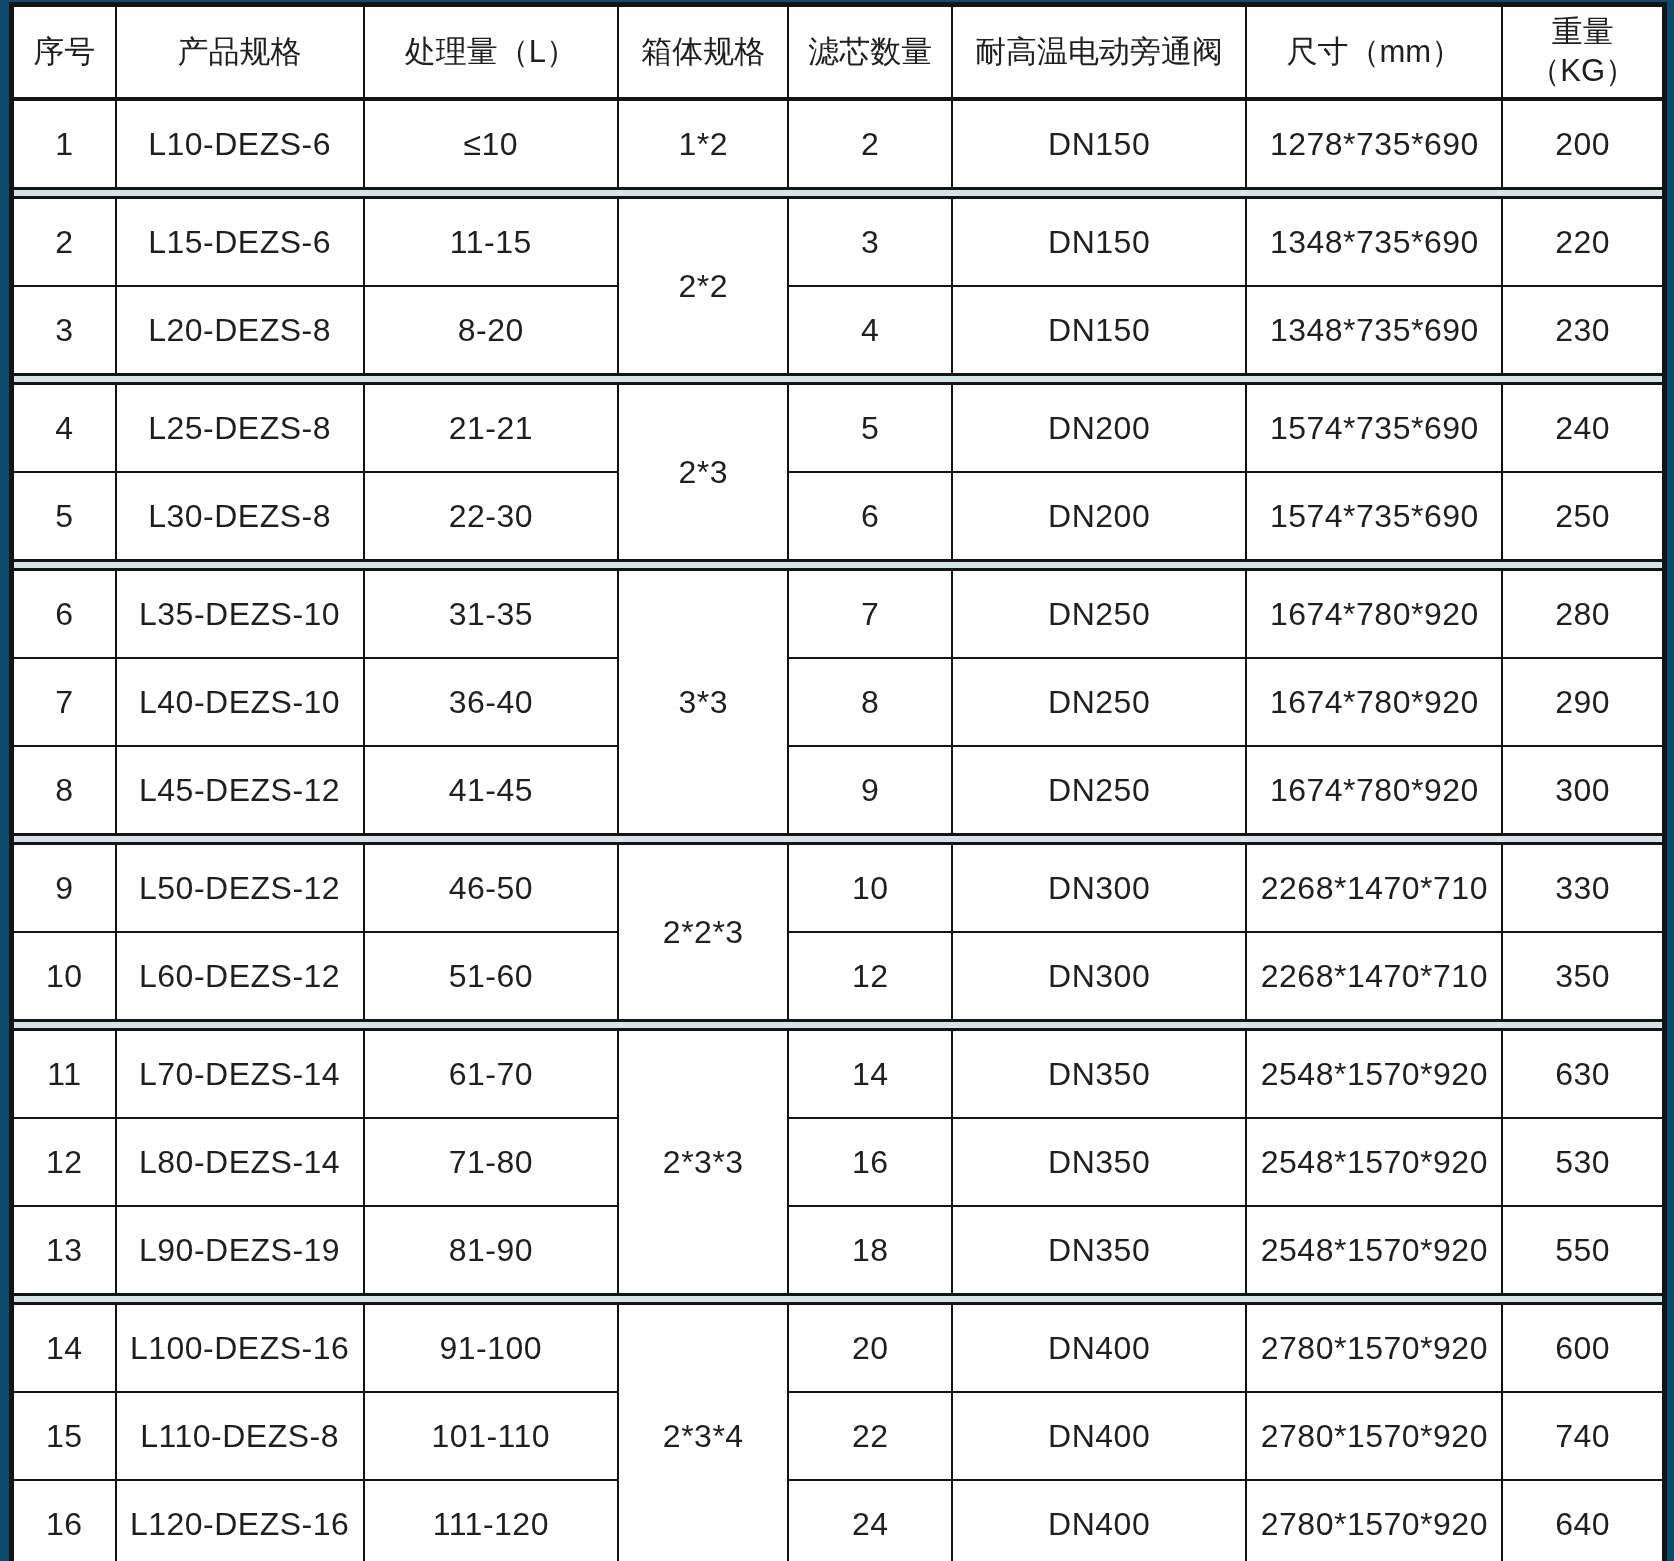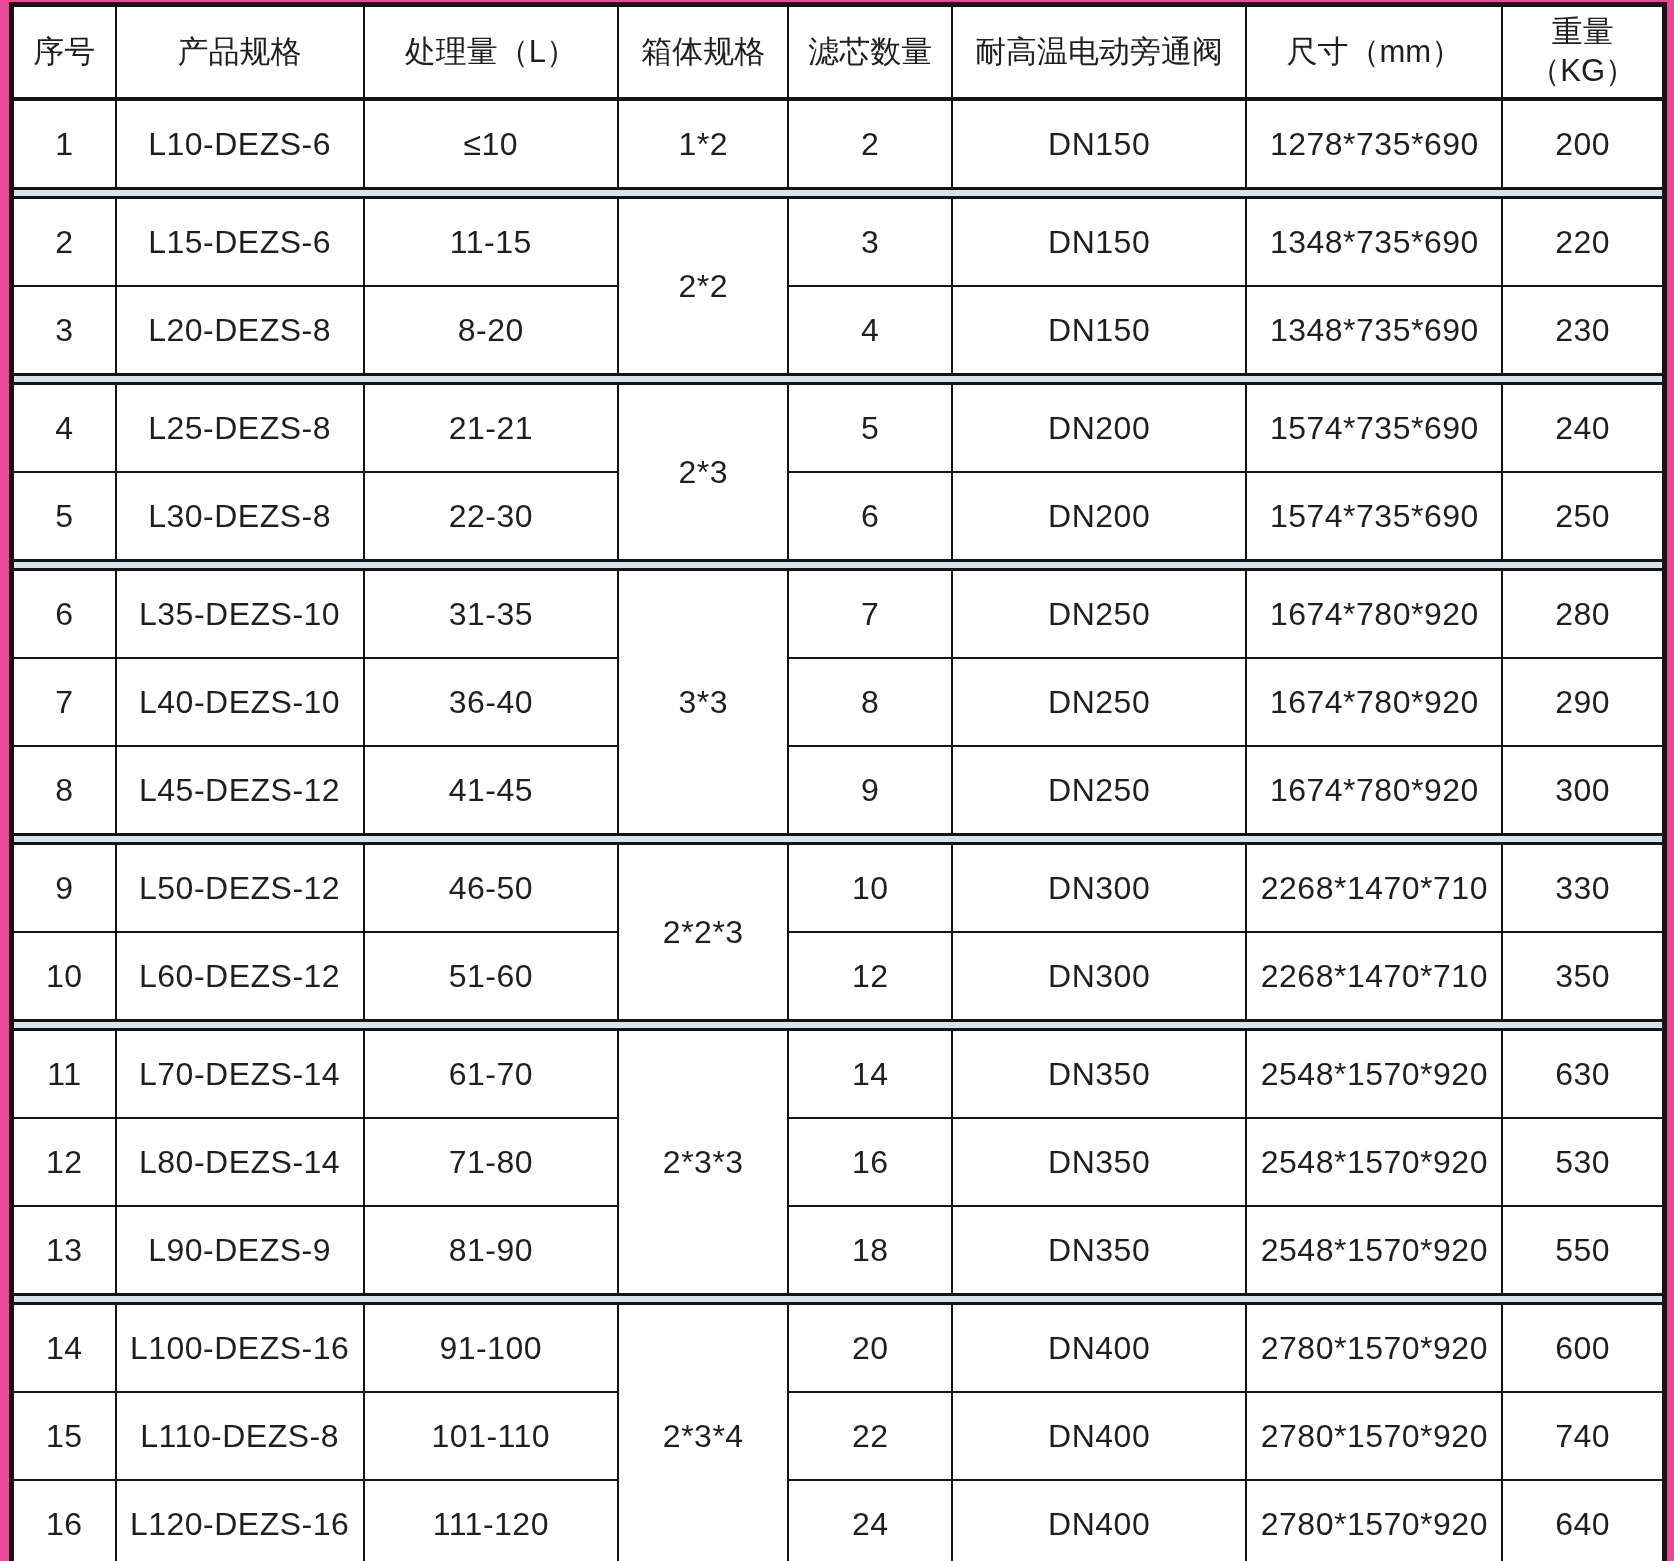--- a/index.html
+++ b/index.html
@@ -6,21 +6,21 @@
     margin:0;padding:0;
     width:1674px;height:1561px;
     background:#ffffff;
   }
   .page{
     position:relative;
     width:1674px;height:1561px;
     overflow:hidden;
     font-family:"Liberation Sans","DejaVu Sans",sans-serif;
     color:#1f1f1f;
-    background:#ec4899;
+    background:#0c4a6e;
   }
   table.spec{
     border-collapse:collapse;
     table-layout:fixed;
     width:1658px;
     margin:2px 0 0 9px;
     border:5px solid #141414;
   }
   col.c0{width:6.3%}
   col.c1{width:15.0%}
@@ -227,21 +227,21 @@
           <td>12</td>
           <td>L80-DEZS-14</td>
           <td>71-80</td>
           <td>16</td>
           <td>DN350</td>
           <td>2548*1570*920</td>
           <td>530</td>
         </tr>
         <tr>
           <td>13</td>
-          <td>L90-DEZS-9</td>
+          <td>L90-DEZS-19</td>
           <td>81-90</td>
           <td>18</td>
           <td>DN350</td>
           <td>2548*1570*920</td>
           <td>550</td>
         </tr>
         <tr class="sep">
           <td colspan="8"></td>
         </tr>
         <tr>

